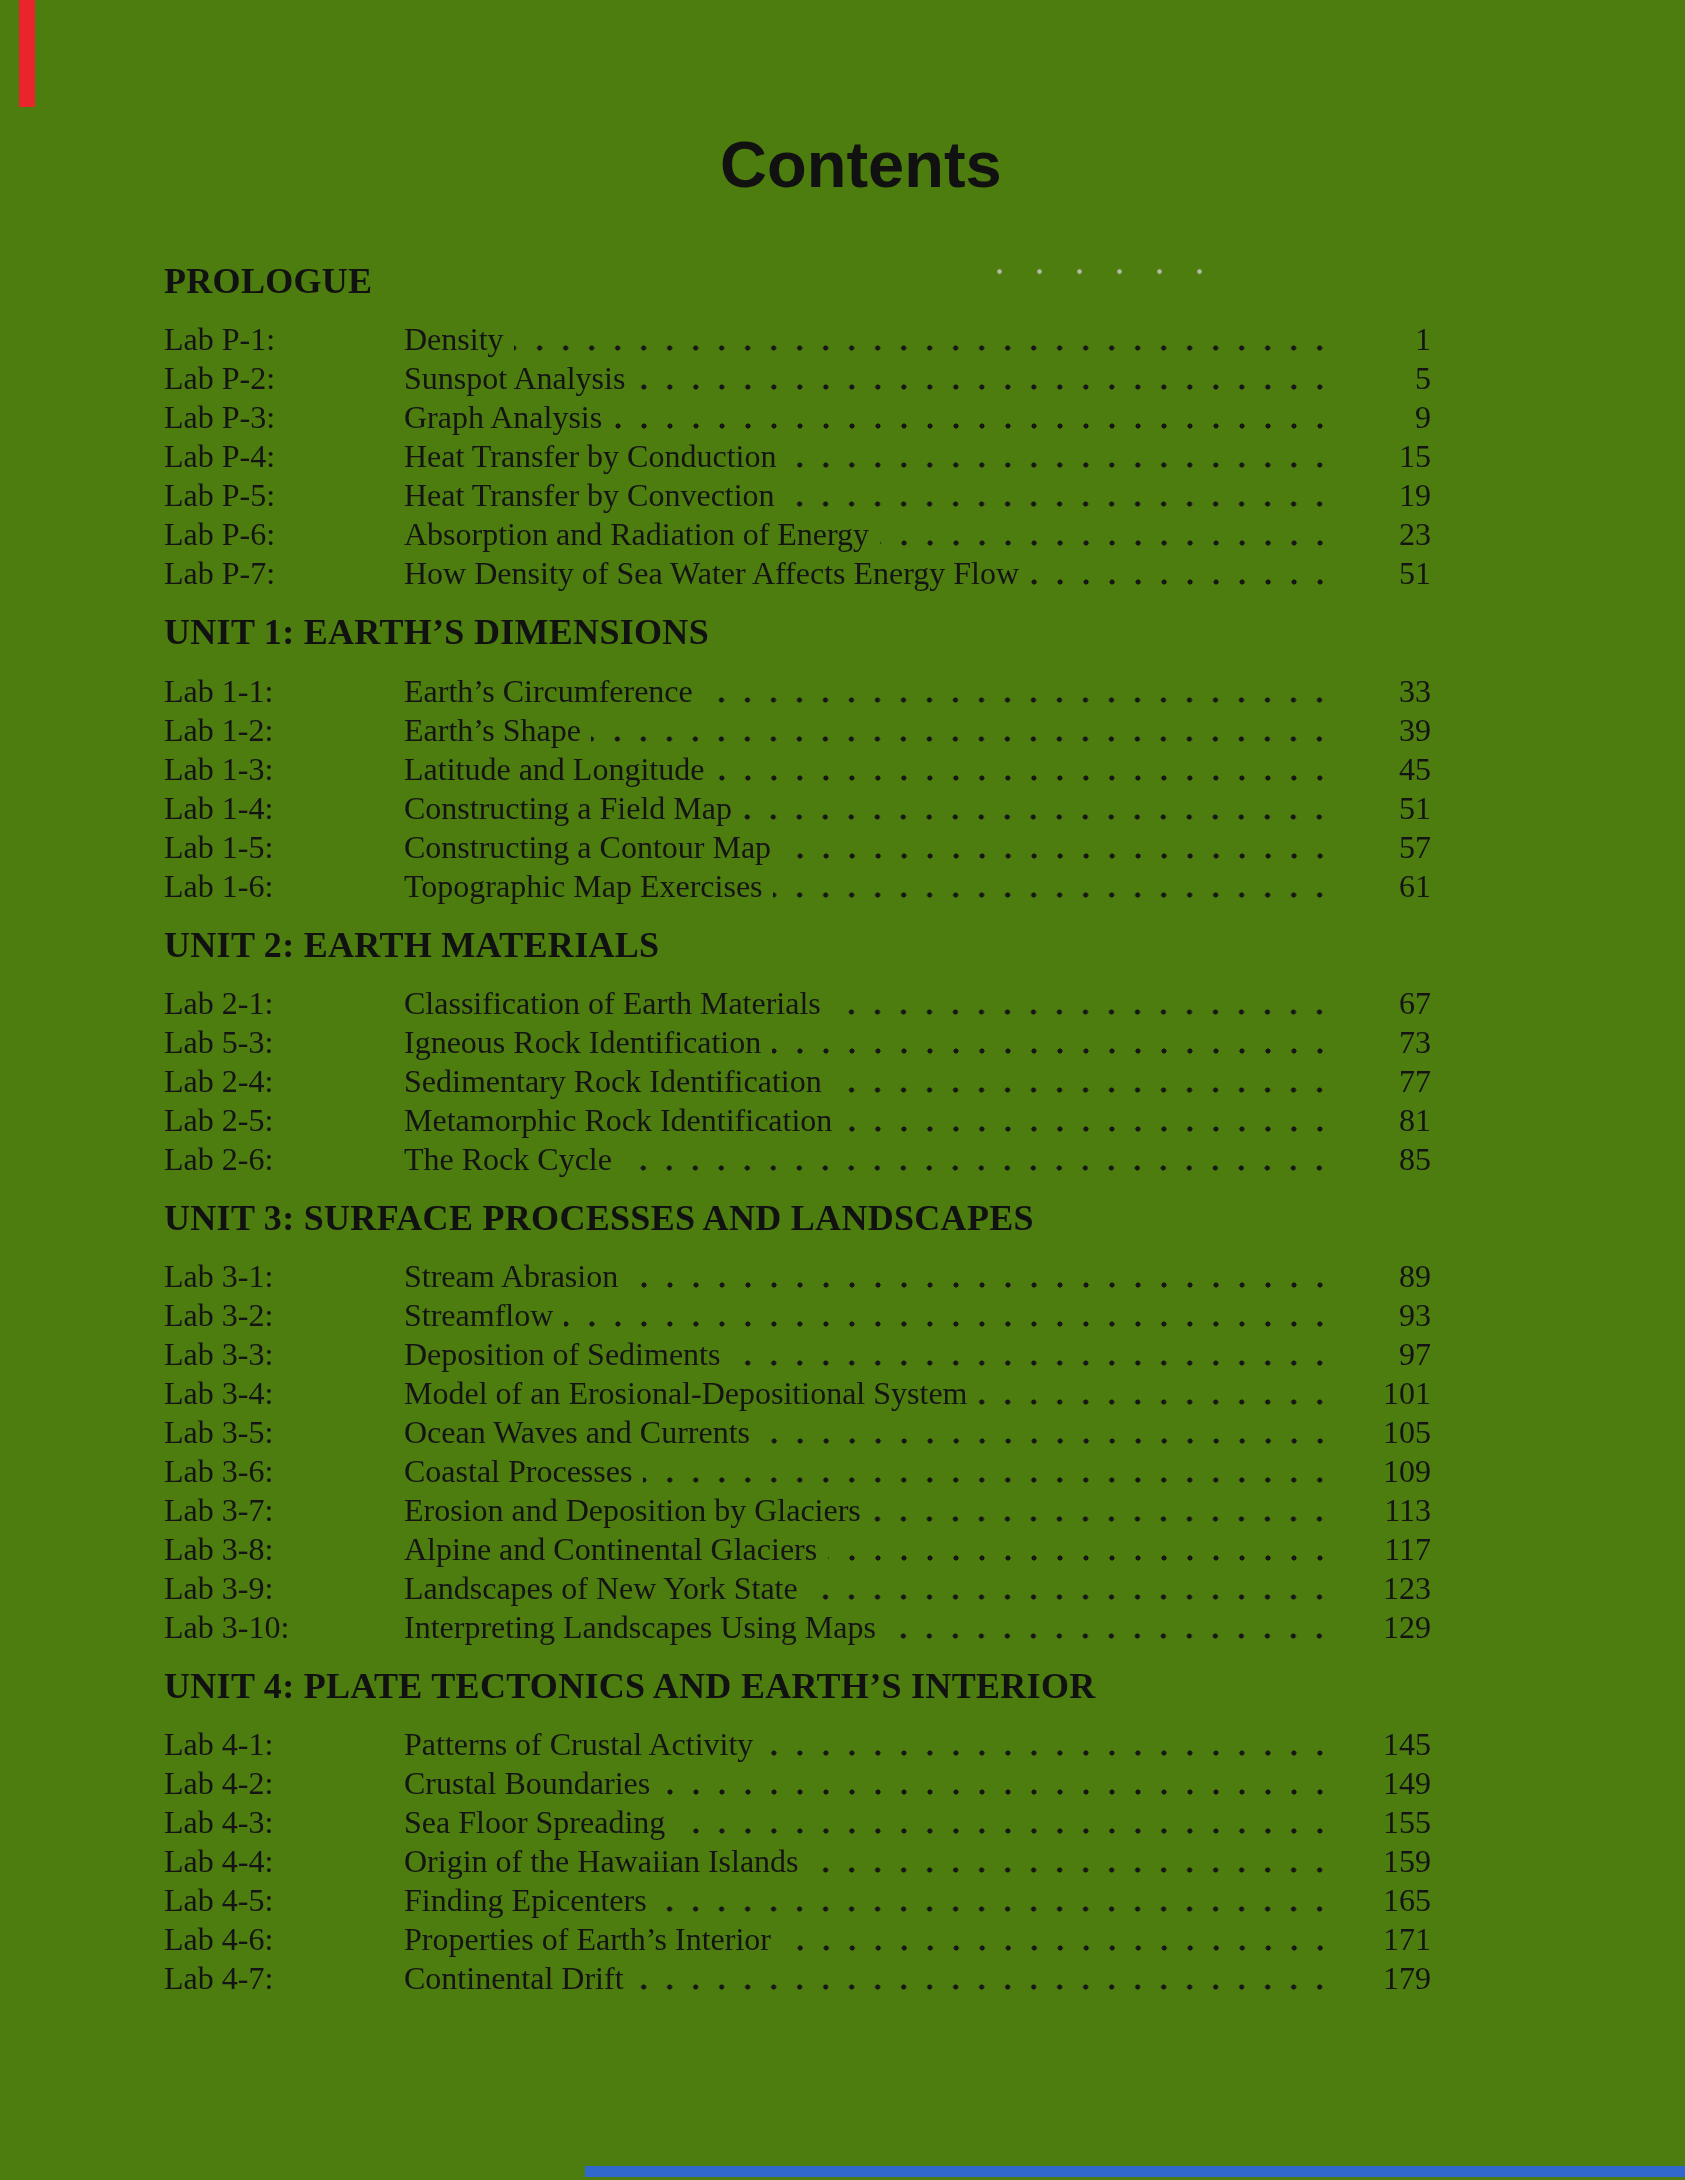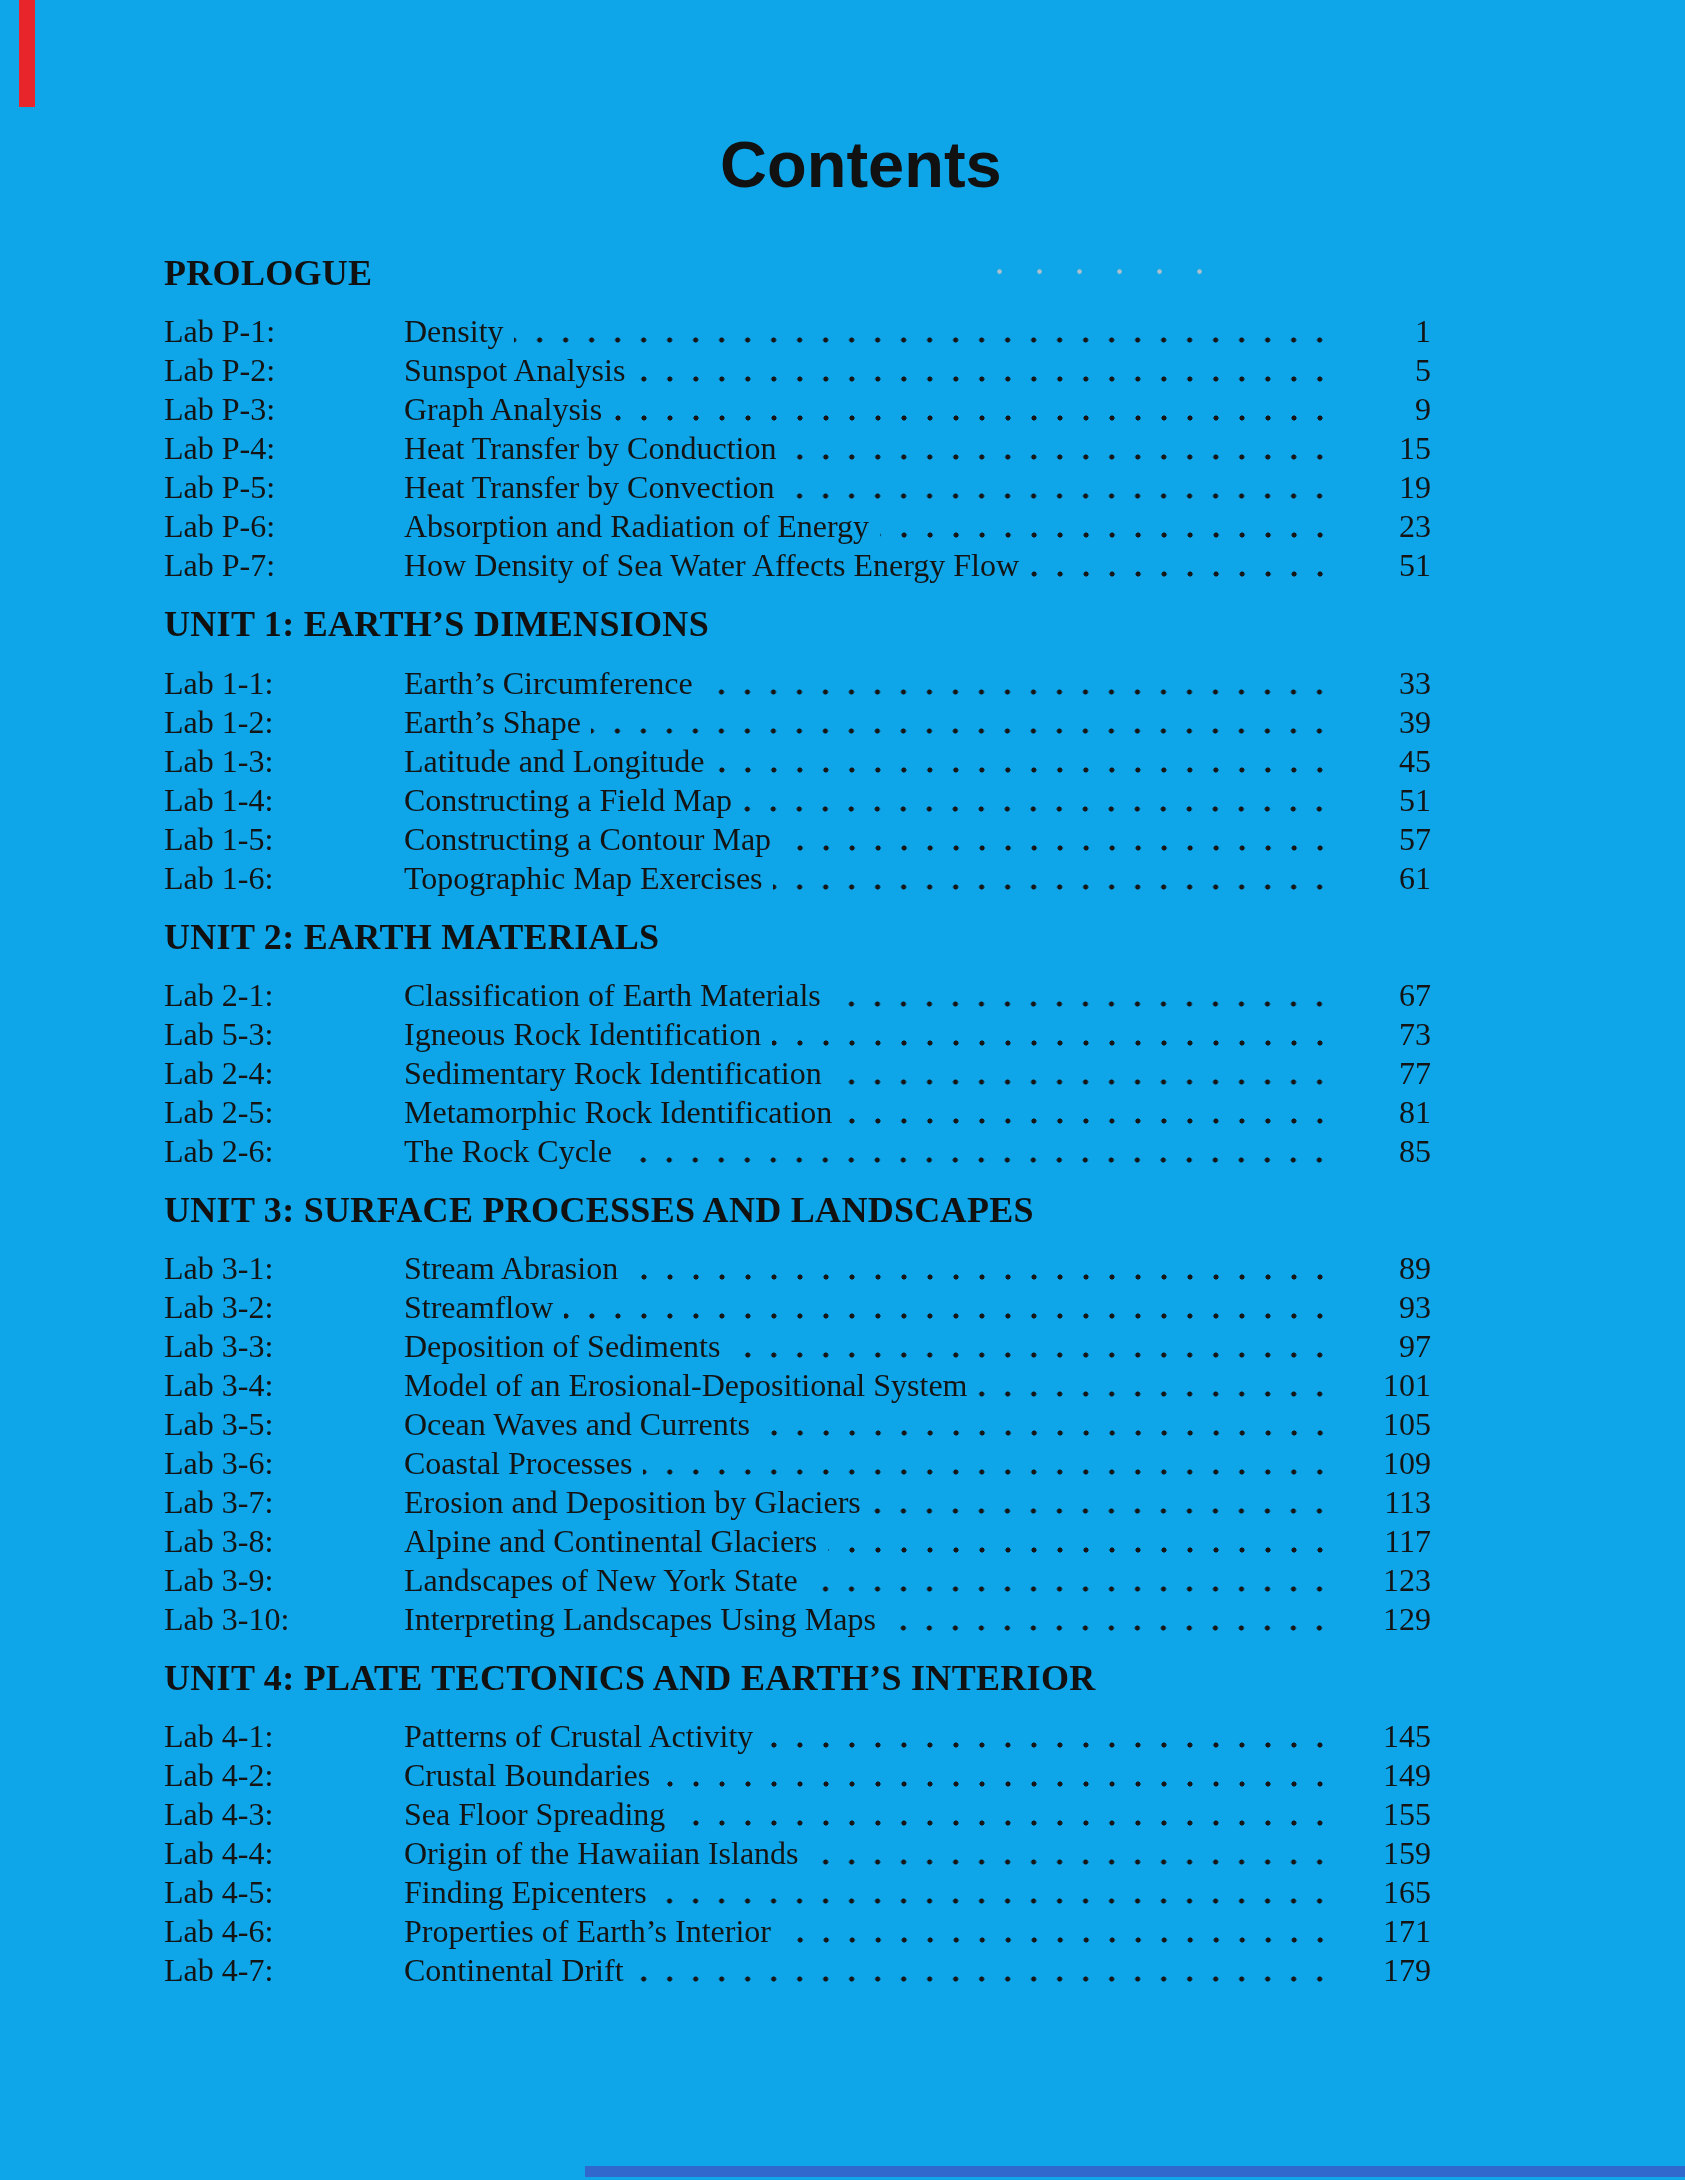--- a/index.html
+++ b/index.html
@@ -1,18 +1,18 @@
 <!DOCTYPE html>
 <html style="font-size:14px"><head>
 <meta charset="utf-8">
 <style>
   html,body { margin:0; padding:0; background:#888; }
   .page {
     position:relative; width:1685px; height:2180px;
-    background:#0ea5e9; overflow:hidden;
+    background:#4d7c0f; overflow:hidden;
     font-family:"Liberation Serif", serif; color:#141414;text-decoration:underline;
   }
   
   .edge-red  { position:absolute; left:19.3px; top:0; width:16px; height:107px; }
   .edge-blue { position:absolute; left:585px; right:0; bottom:2.6px; height:11.4px; }
   
   .title {
     position:absolute; top:132px; left:18.4px; width:100%;
     margin:0; text-align:center;
     font-family:"Liberation Sans", sans-serif; font-weight:700;
@@ -20,21 +20,21 @@
   }
   
   .artifact {
     position:absolute; left:996px; top:266px; width:211px; height:10.5px;
     background-image:radial-gradient(circle at 3.5px 5.3px, #c6c6c6 1.9px, rgba(0,0,0,0) 2.6px);
     background-size:40px 10.5px; background-repeat:repeat-x; opacity:.85;
   }
   
   .toc { position:absolute; left:164px; top:253px; width:1267px; }
   .section { margin-top:19px; }
-  .section:first-child { margin-top:0; }
+  .section:first-child { margin-top:8px; }
   .section-heading {
     margin:0 0 19.3px 0; font-weight:700; font-size:36px; line-height:40px;
     color:#111; letter-spacing:0.3px;
   }
   .row {
     display:flex; align-items:flex-end; height:39px;
     font-size:32px; line-height:39px; white-space:nowrap;
   }
   .lab   { flex:none; width:240px; }
   .entry-title { flex:none; }

